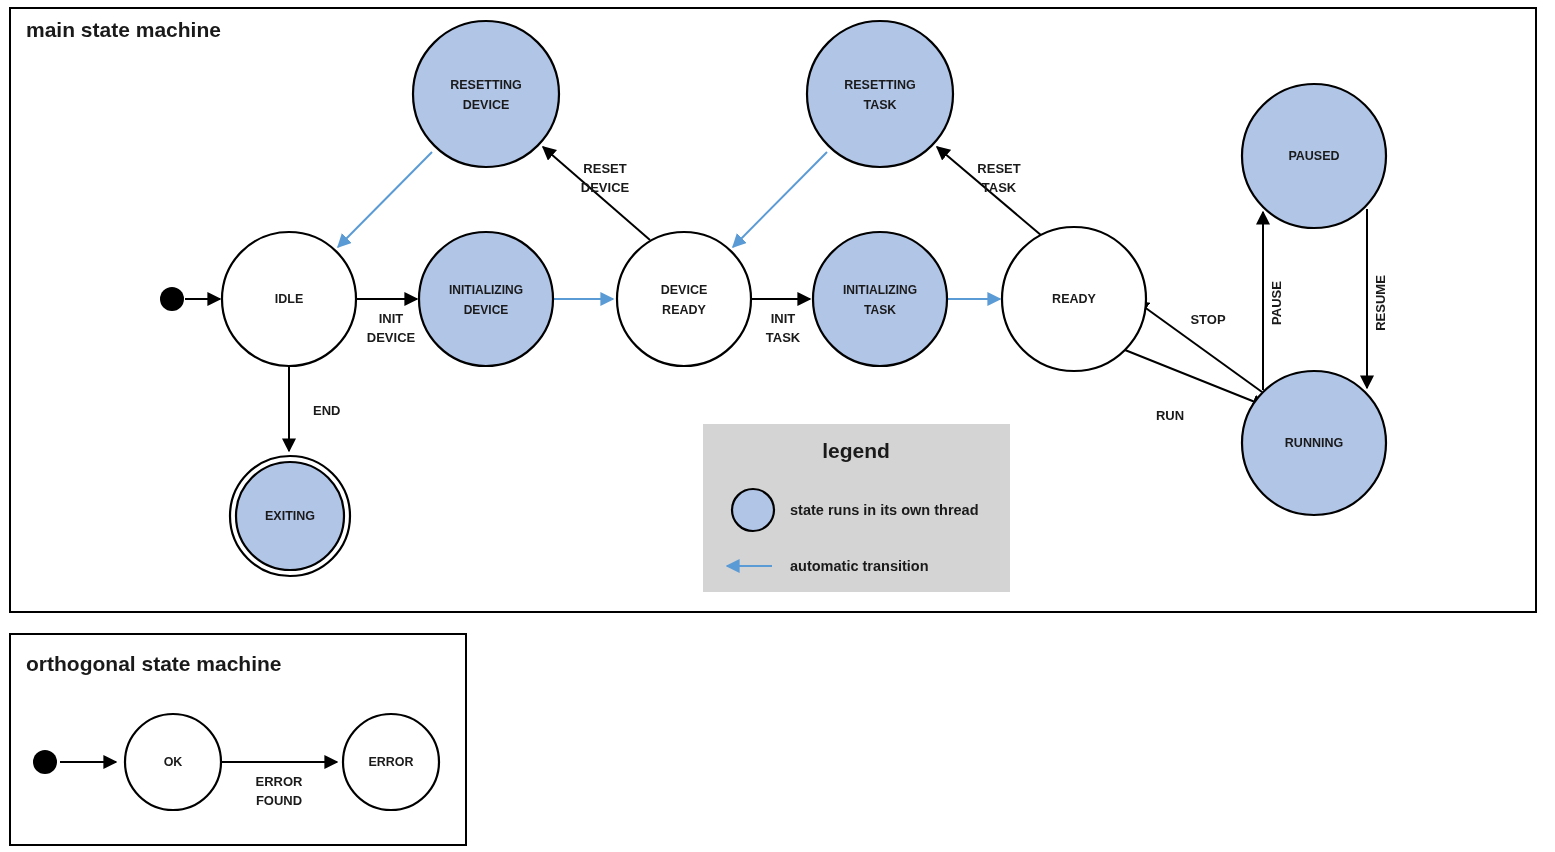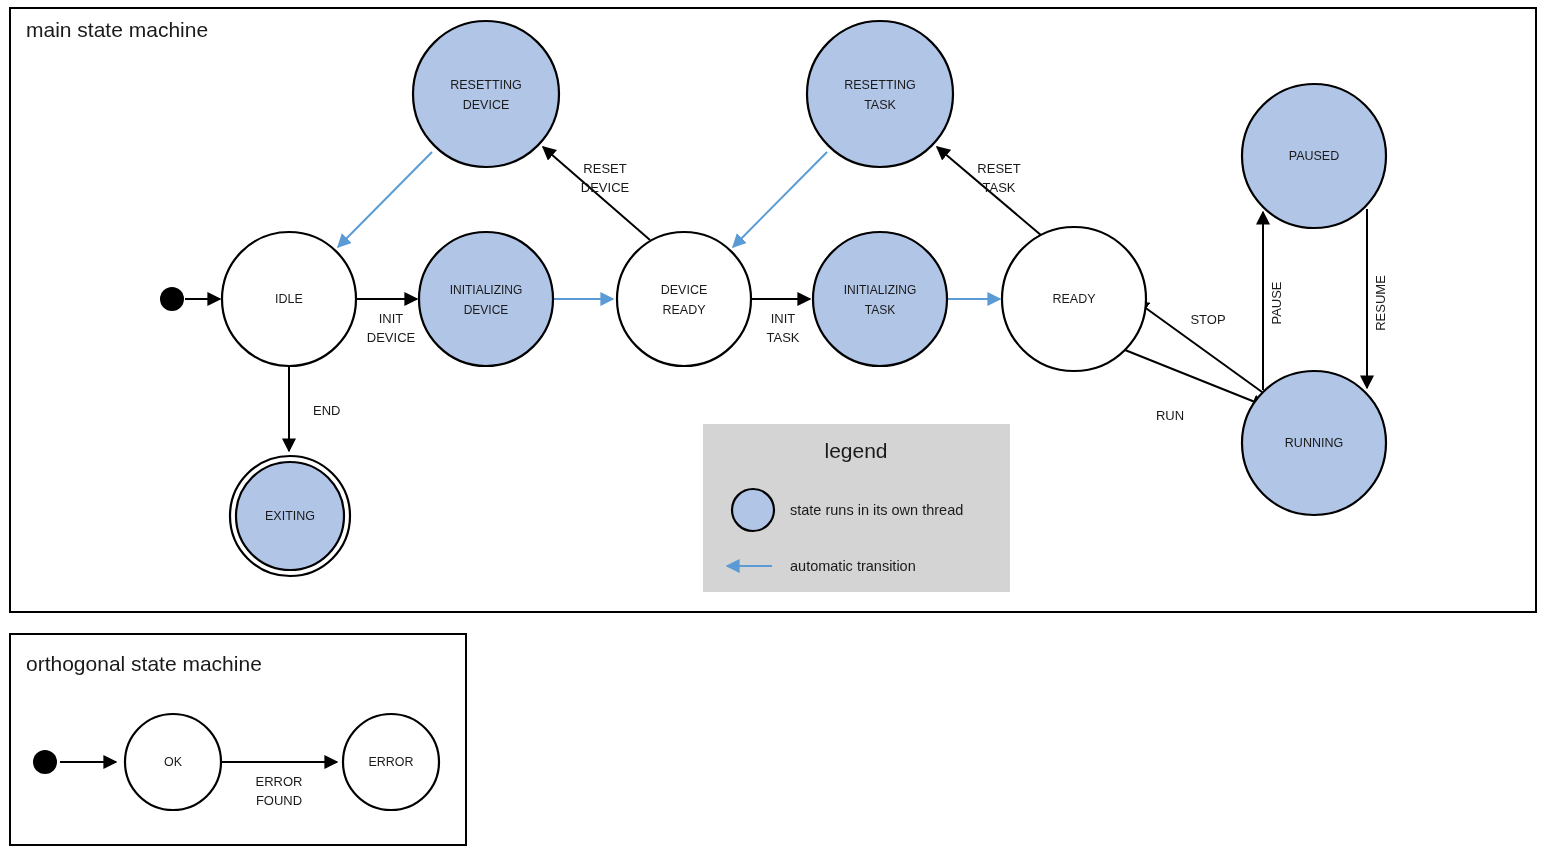--- a/index.html
+++ b/index.html
@@ -11,20 +11,21 @@
   body {
     width: 1555px;
     height: 852px;
     font-family: "Liberation Sans", sans-serif;
     overflow: hidden;
   }
   #stage {
     position: relative;
     width: 1555px;
     height: 852px;
+    font-weight: bold;
   }
   svg#diagram {
     position: absolute;
     left: 0;
     top: 0;
     width: 1555px;
     height: 852px;
     display: block;
   }
   .frame-rect {

